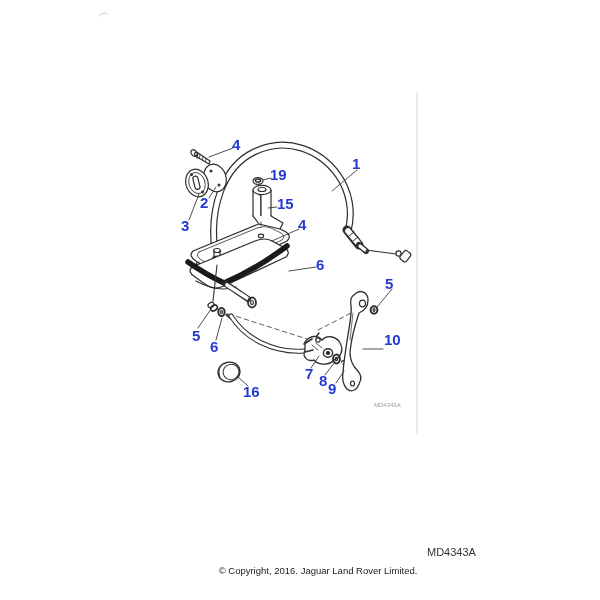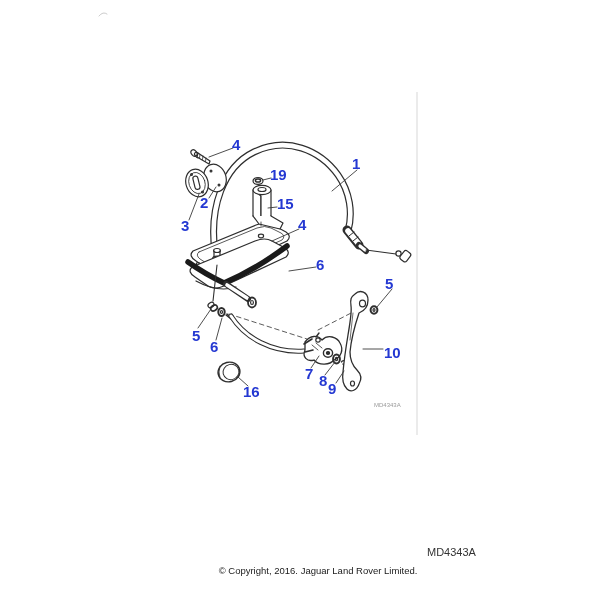--- a/index.html
+++ b/index.html
@@ -198,21 +198,21 @@
 
   <div class="callout" style="left:352px;top:156px">1</div>
   <div class="callout" style="left:200px;top:195px">2</div>
   <div class="callout" style="left:181px;top:218px">3</div>
   <div class="callout" style="left:232px;top:137px">4</div>
   <div class="callout" style="left:192px;top:328px">5</div>
   <div class="callout" style="left:210px;top:339px">6</div>
   <div class="callout" style="left:305px;top:366px">7</div>
   <div class="callout" style="left:319px;top:373px">8</div>
   <div class="callout" style="left:328px;top:381px">9</div>
-  <div class="callout" style="left:384px;top:345px">10</div>
+  <div class="callout" style="left:384px;top:332px">10</div>
   <div class="callout" style="left:385px;top:276px">5</div>
   <div class="callout" style="left:298px;top:217px">4</div>
   <div class="callout" style="left:316px;top:257px">6</div>
   <div class="callout" style="left:277px;top:196px">15</div>
   <div class="callout" style="left:270px;top:167px">19</div>
   <div class="callout" style="left:243px;top:384px">16</div>
 
   <div class="watermark">MD4343A</div>
 
   <div class="diagram-code">MD4343A</div>

